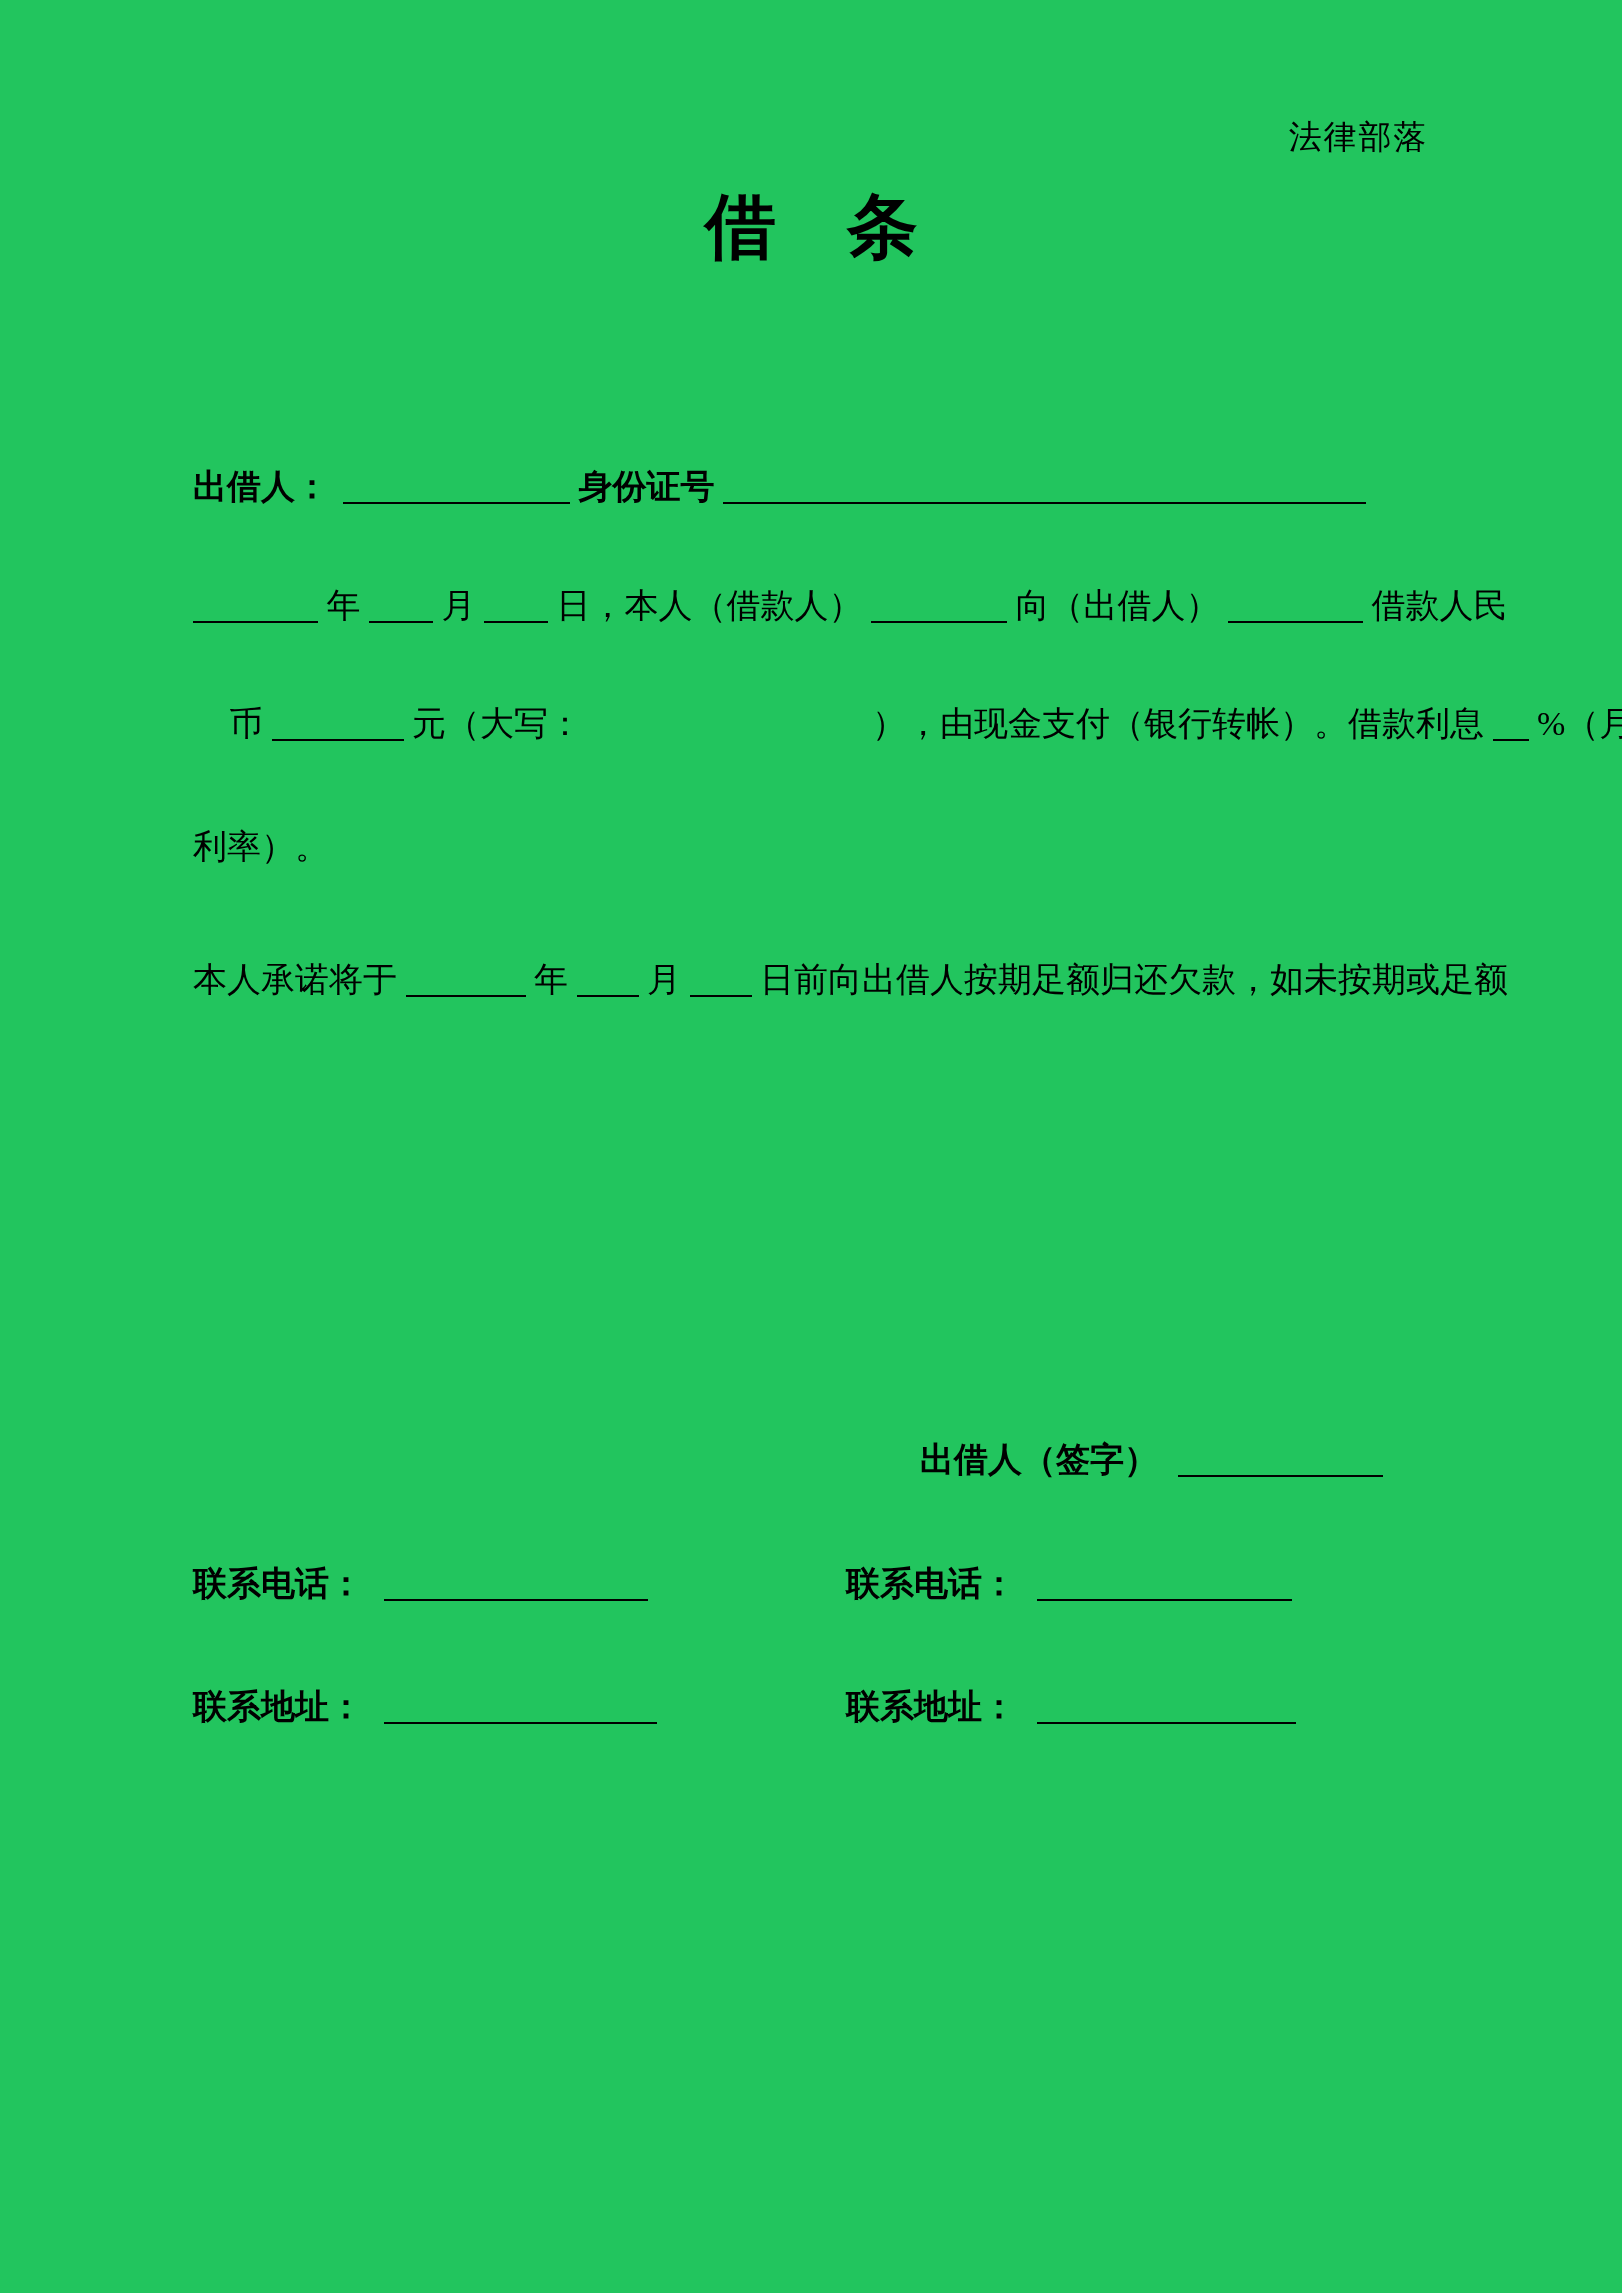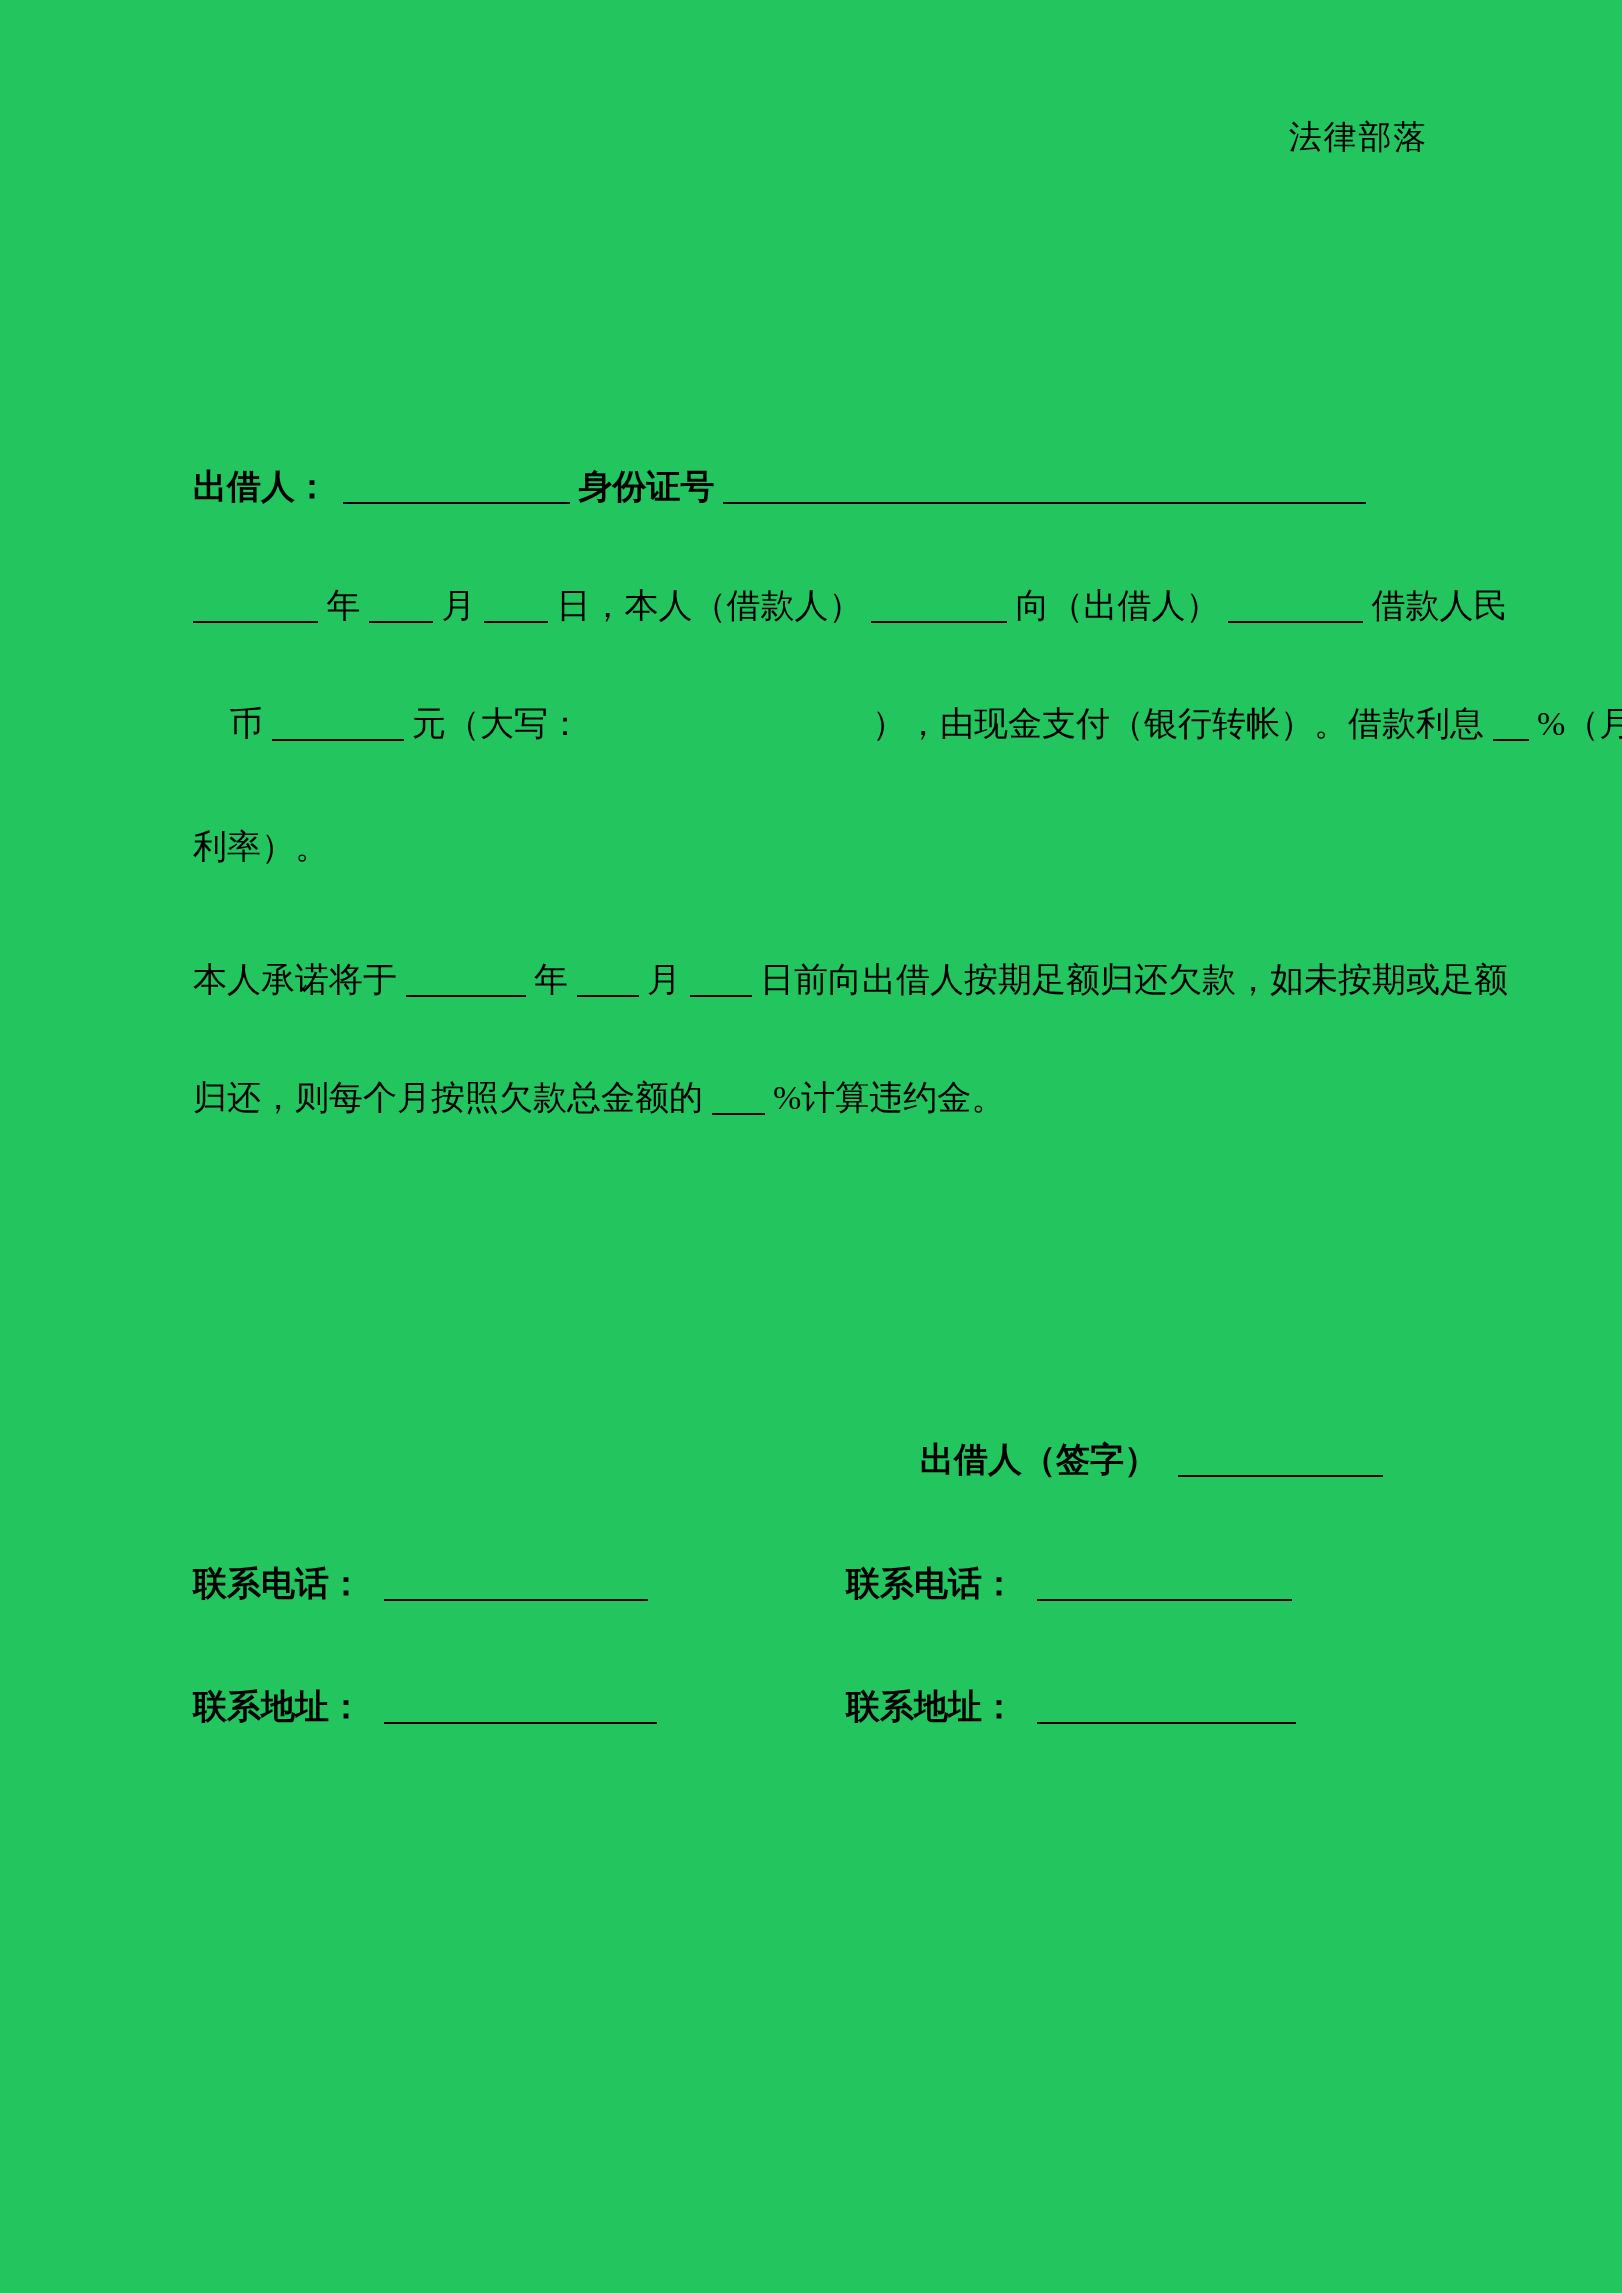--- a/index.html
+++ b/index.html
@@ -50,20 +50,21 @@
     vertical-align: baseline;
   }
 </style>
 </head>
 <body>
 
 <div class="page">
 
   <div class="watermark">法律部落</div>
 
+  <div class="doc-title">借　条</div>
 
 
   <div class="line" style="top:466px;">
     <span class="b">出借人：</span>
     <span class="blank b" style="width:227px; margin-left:5.5px;"></span>
     <span class="b">身份证号</span>
     <span class="blank b" style="width:643px;"></span>
   </div>
 
   <div class="line" style="top:585px;">
@@ -96,25 +97,20 @@
   <div class="line" style="top:959px;">
     <span>本人承诺将于</span>
     <span class="blank" style="width:120px;"></span>
     <span>年</span>
     <span class="blank" style="width:62px;"></span>
     <span>月</span>
     <span class="blank" style="width:62px;"></span>
     <span>日前向出借人按期足额归还欠款，如未按期或足额</span>
   </div>
 
-  <div class="line" style="top:1077px;">
-    <span>归还，则每个月按照欠款总金额的</span>
-    <span class="blank" style="width:53px;"></span>
-    <span>%计算违约金。</span>
-  </div>
 
 
   <div class="line col2" style="top:1439px;">
     <span class="b">出借人（签字）</span>
     <span class="blank b" style="width:205px; margin-left:11px;"></span>
   </div>
 
   <div class="line" style="top:1563px;">
     <span class="b">联系电话：</span>
     <span class="blank b" style="width:264px; margin-left:12.7px;"></span>

